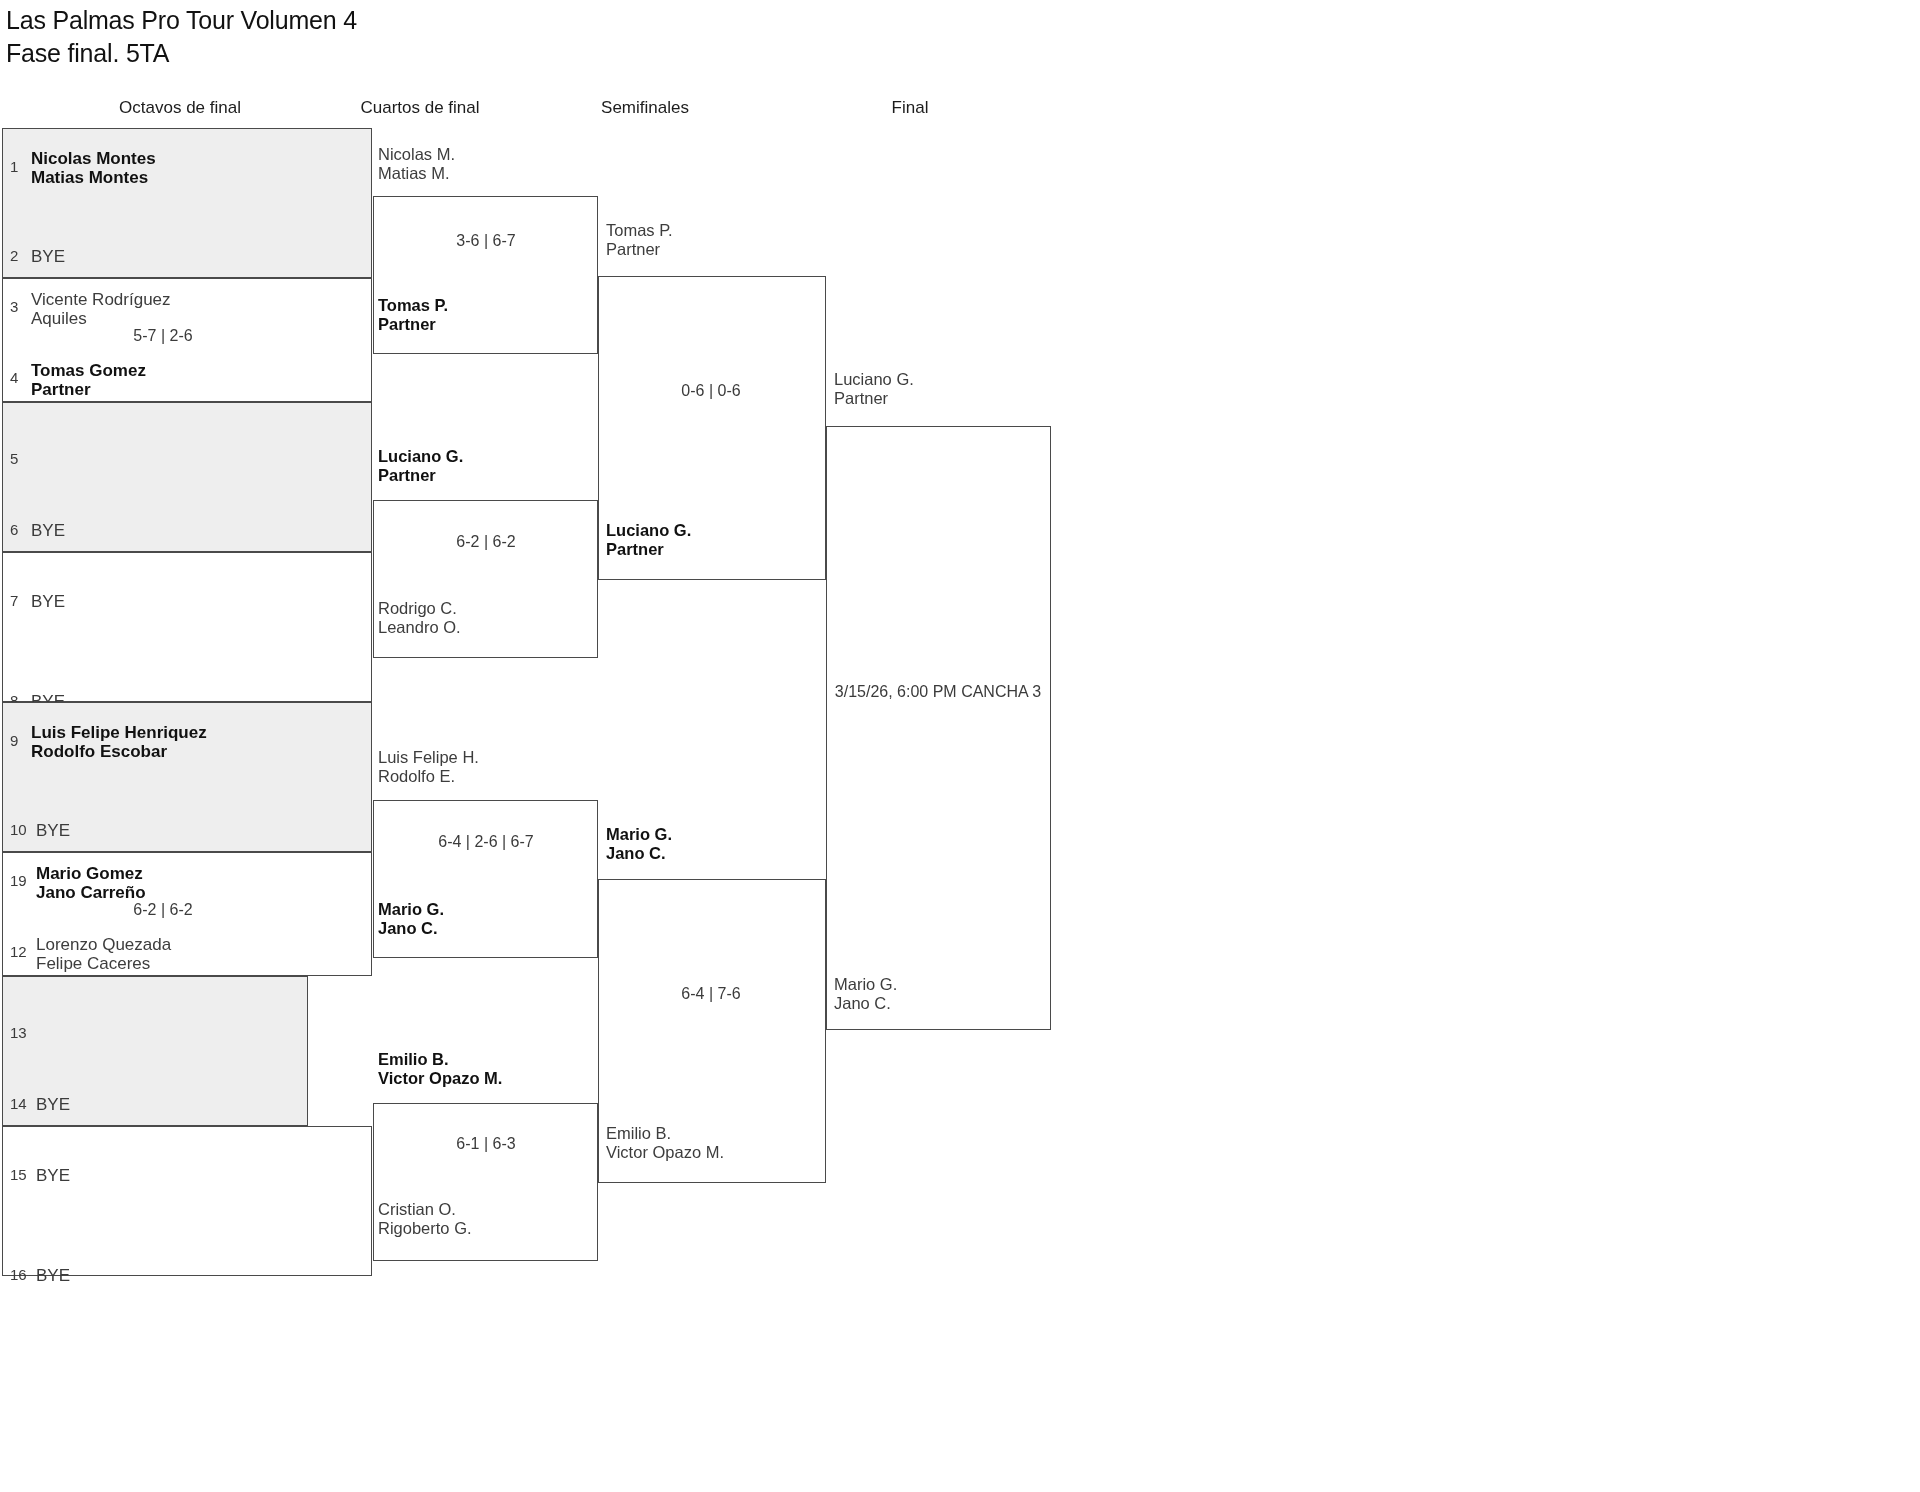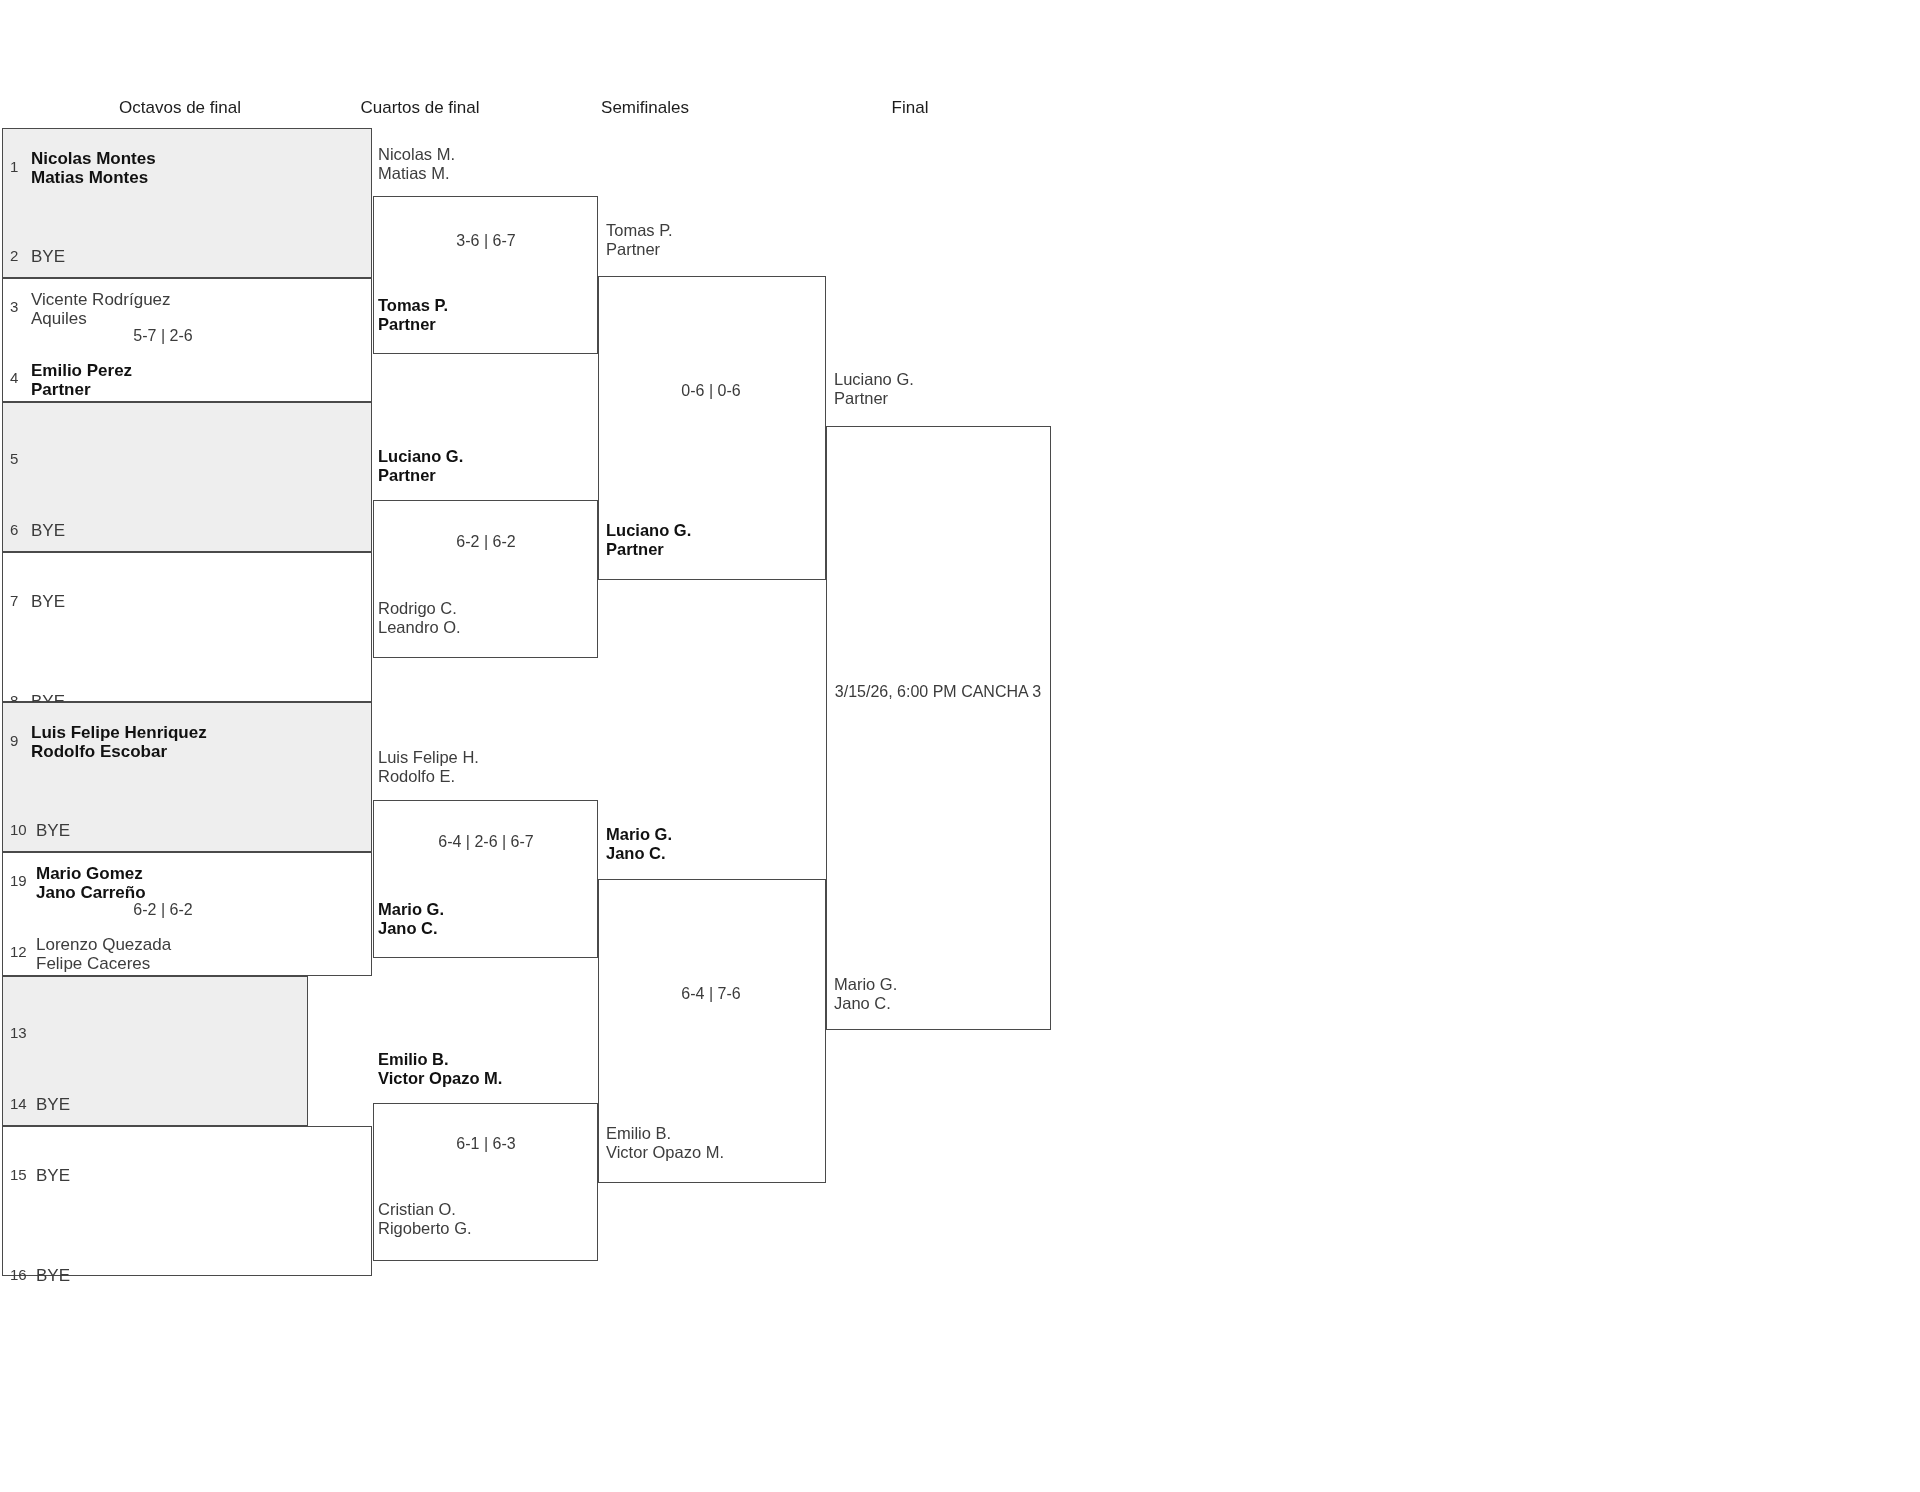--- a/index.html
+++ b/index.html
@@ -100,20 +100,24 @@
     color: #3b3b3b;
     white-space: nowrap;
     text-align: center;
   }
 </style>
 </head>
 <body>
 
 <div class="page">
 
+  <div class="title-block">
+    <span class="title-line">Las Palmas Pro Tour Volumen 4</span>
+    <span class="title-line">Fase final. 5TA</span>
+  </div>
 
 
   <div class="round-head" style="left:60px;  top:98px; width:240px;">Octavos de final</div>
   <div class="round-head" style="left:300px; top:98px; width:240px;">Cuartos de final</div>
   <div class="round-head" style="left:545px; top:98px; width:200px;">Semifinales</div>
   <div class="round-head" style="left:845px; top:98px; width:130px;">Final</div>
 
   <div class="slot shaded" style="left:2px; top:128px; width:370px; height:150px;">
     <span class="seed" style="top:30px;">1</span>
     <span class="names win" style="top:20px;">
@@ -128,21 +132,21 @@
   </div>
 
   <div class="slot" style="left:2px; top:278px; width:370px; height:124px;">
     <span class="seed" style="top:20px;">3</span>
     <span class="names" style="top:11px;">
       <span class="nm">Vicente Rodríguez</span>
       <span class="nm">Aquiles</span>
     </span>
     <span class="seed" style="top:91px;">4</span>
     <span class="names win" style="top:82px;">
-      <span class="nm">Emilio Perez</span>
+      <span class="nm">Tomas Gomez</span>
       <span class="nm">Partner</span>
     </span>
     <span class="score" style="left:60px; top:48px; width:200px;">5-7 | 2-6</span>
   </div>
 
   <div class="slot shaded" style="left:2px; top:402px; width:370px; height:150px;">
     <span class="seed" style="top:48px;">5</span>
     <span class="names" style="top:40px;">
       <span class="nm"></span>
     </span>

